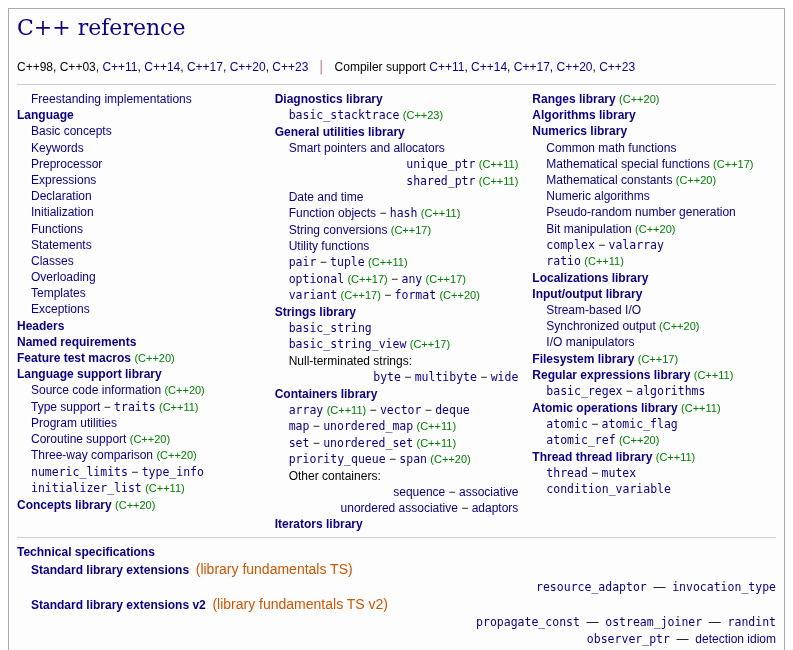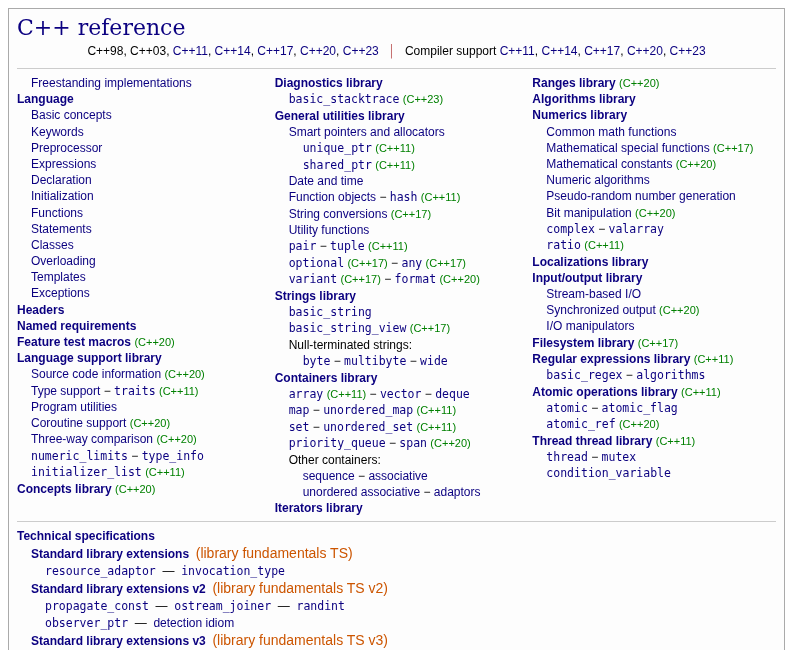--- a/index.html
+++ b/index.html
@@ -15,26 +15,25 @@
   .container {
     border: 1px solid #aaa;
     background: #fdfdfd;
     padding: 6px 8px;
   }
   h1 {
     font-family: Georgia, "DejaVu Serif", serif;
     font-size: 22px;
     color: #0b0080;
     font-weight: normal;
-    margin: 0 0 4px 0;
+    margin: 0 0 20px 0;
   }
   .subhead {
     font-size: 12px;
     padding-bottom: 6px;
-    text-align: center;
   }
   .subhead a, .link {
     color: #0b0080;
     text-decoration: none;
     cursor: pointer;
   }
   .divider {
     color: #b55;
     padding: 0 6px;
   }
@@ -53,21 +52,21 @@
     font-weight: bold;
     font-size: 12px;
     text-decoration: none;
     cursor: pointer;
   }
   .tag {
     color: #008000;
     font-size: 11px;
   }
   .indent1 { padding-left: 14px; }
-  .indent2 { padding-left: 28px; }
+  .indent2 { padding-left: 28px; text-align: right; }
   .mono {
     font-family: "DejaVu Sans Mono", Menlo, Consolas, monospace;
     font-size: 11.5px;
     color: #0b0080;
     text-decoration: none;
     cursor: pointer;
   }
   .tsnote {
     color: #cc5500;
     font-size: 14px;

